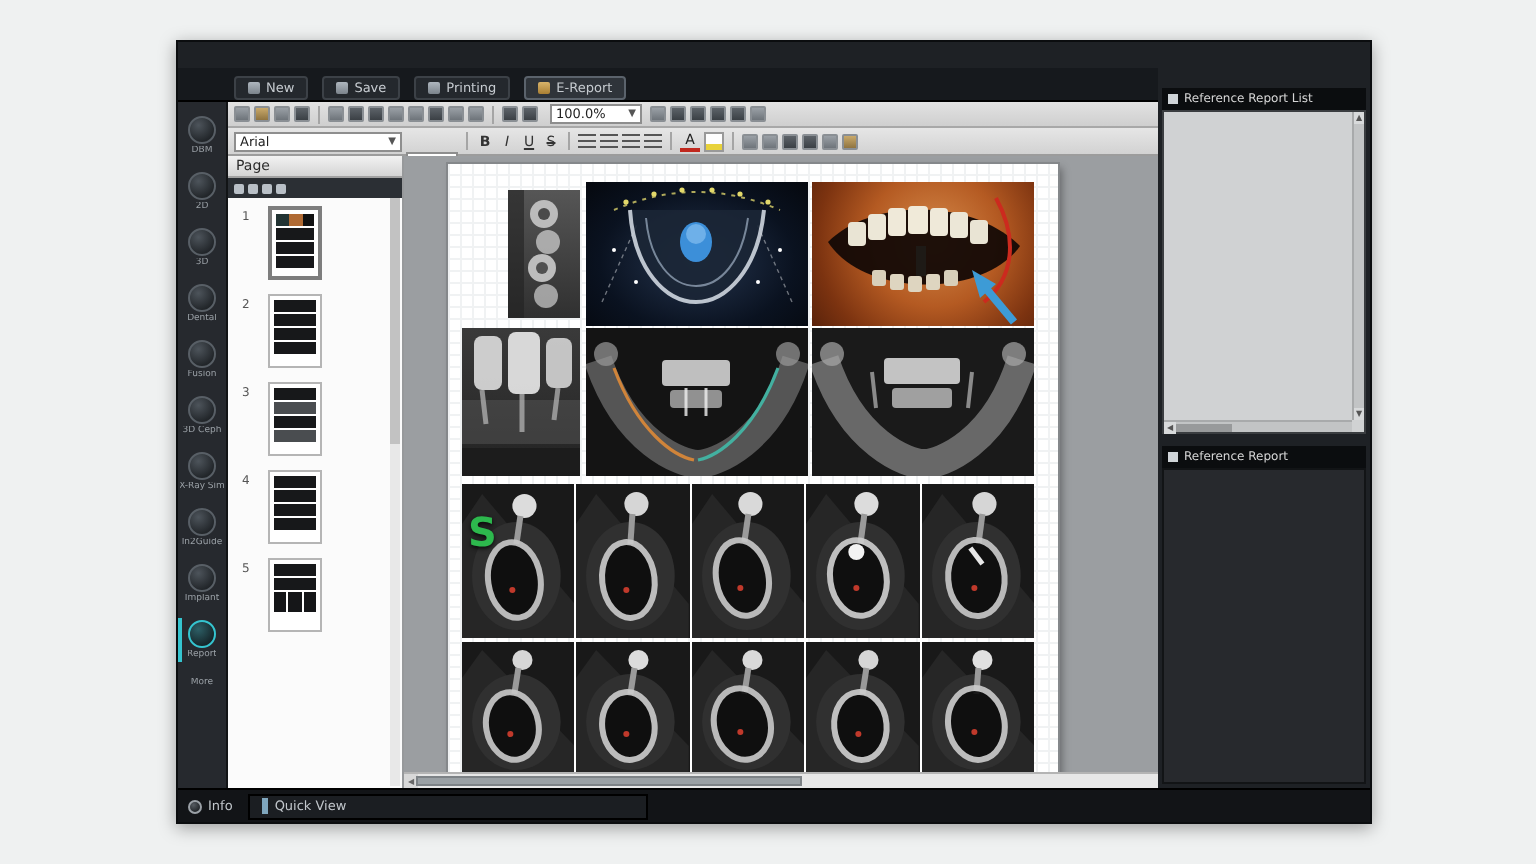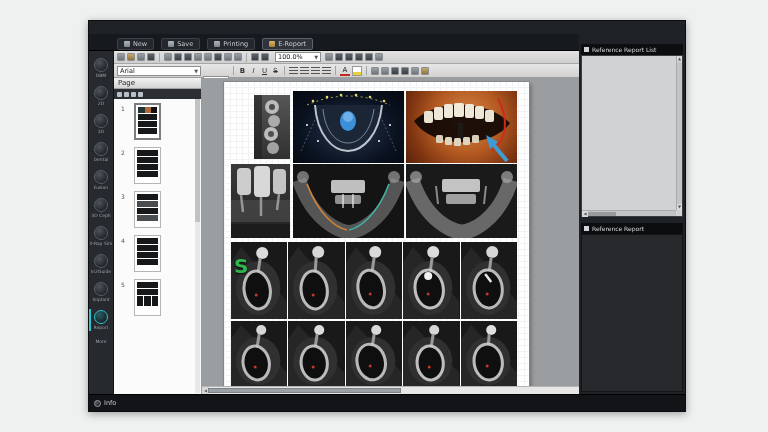--- a/index.html
+++ b/index.html
@@ -582,16 +582,20 @@
         <span>Reference Report</span>
       </div>
       <div class="rp2-body"></div>
     </div>
 
     <div class="statusbar">
       <div class="sb-info">
         <span class="sb-dot"></span>
         <span class="sb-label">Info</span>
       </div>
+      <div class="sb-seg quick">
+        <span class="sb-bar"></span>
+        <span class="sb-label">Quick View</span>
+      </div>
     </div>
 
   </div>
 </div>
 
 </body></html>

